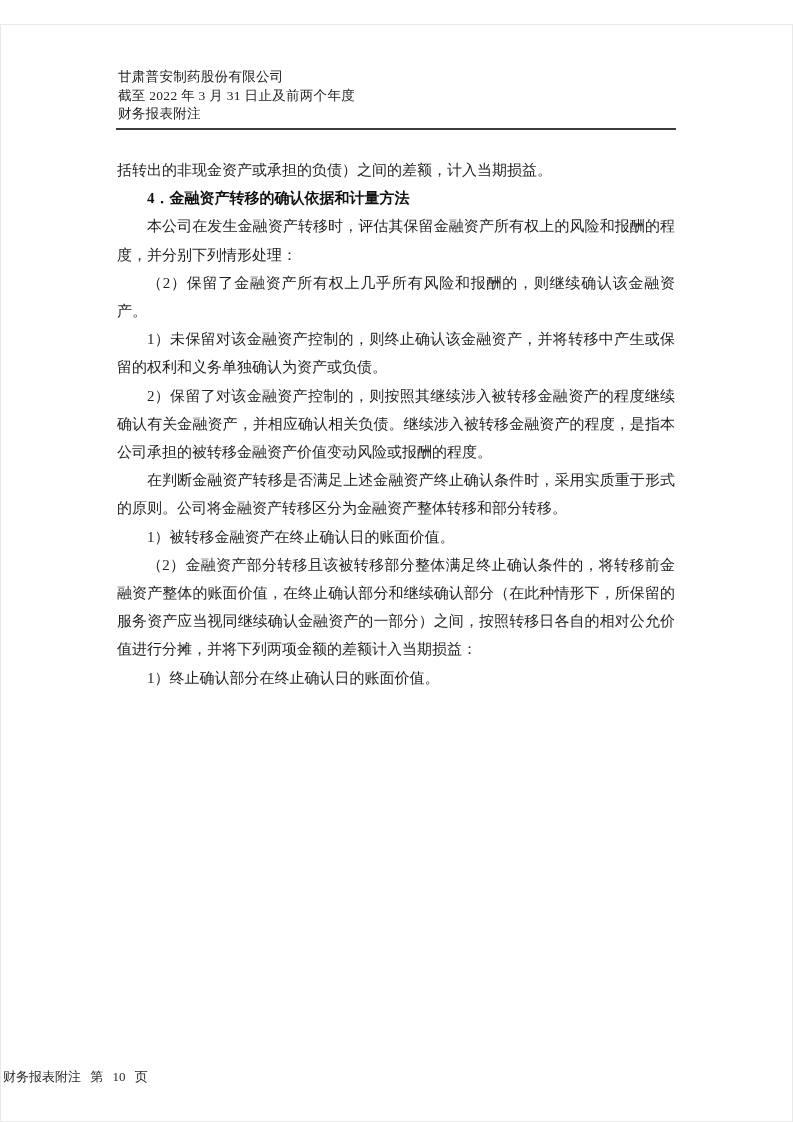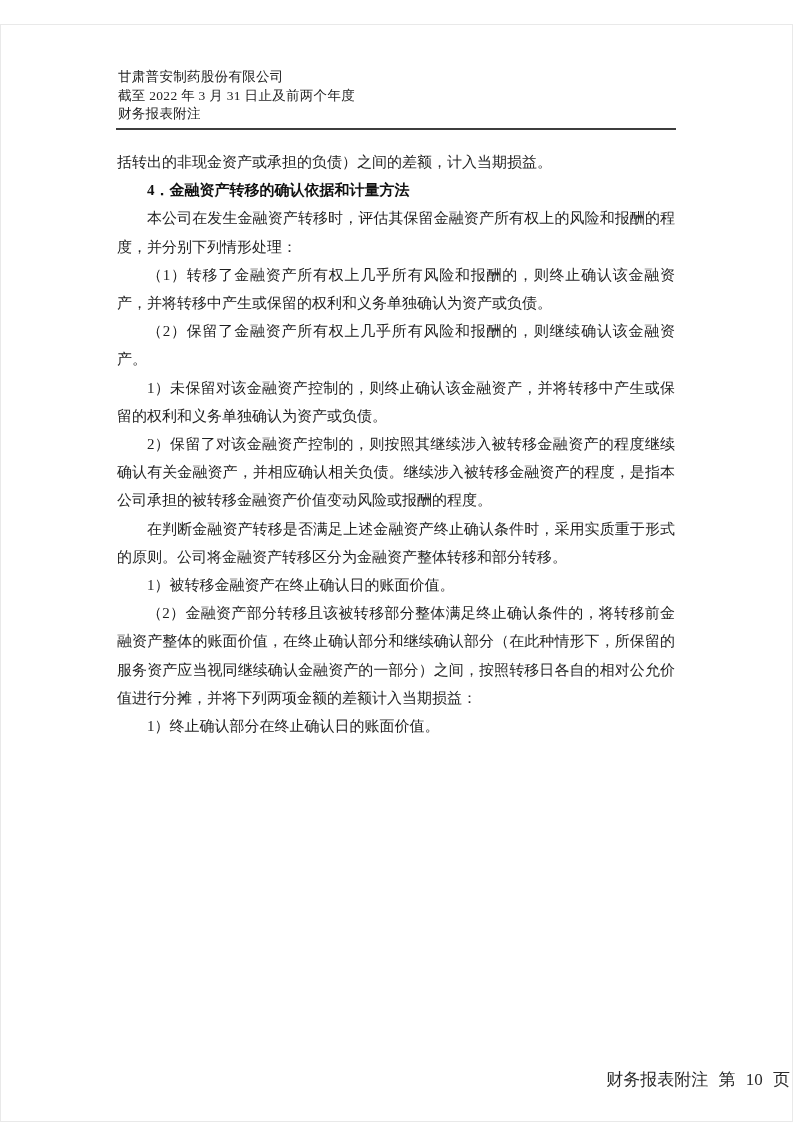--- a/index.html
+++ b/index.html
@@ -36,21 +36,21 @@
     position: absolute;
     left: 116px;
     top: 104px;
     width: 560px;
     height: 2px;
     background: #3d3d3d;
   }
   .doc-body {
     position: absolute;
     left: 117px;
-    top: 124px;
+    top: 132px;
     width: 558px;
     font-size: 15px;
     line-height: 28.2px;
     text-align: justify;
     text-justify: inter-character;
     color: #1f1f1f;
   }
   .para {
     margin: 0;
     padding: 0;
@@ -66,24 +66,23 @@
     font-weight: bold;
     color: #111111;
     text-indent: 2em;
     line-height: 28.2px;
   }
   .doc-footer {
     position: absolute;
     left: 0;
     right: 0;
     top: 1044px;
-    text-align: right;
-    font-size: 17px;
+    text-align: left;
+    font-size: 13px;
     color: #2a2a2a;
-    padding-left: 26px;
   }
   .doc-footer span {
     margin: 0 3px;
   }
 </style>
 </head>
 <body>
 
 <div class="page">
 
@@ -92,21 +91,20 @@
     <div>截至 2022 年 3 月 31 日止及前两个年度</div>
     <div>财务报表附注</div>
   </header>
 
   <div class="header-rule"></div>
 
   <main class="doc-body">
     <p class="para noindent">括转出的非现金资产或承担的负债）之间的差额，计入当期损益。</p>
     <h2 class="heading">4．金融资产转移的确认依据和计量方法</h2>
     <p class="para">本公司在发生金融资产转移时，评估其保留金融资产所有权上的风险和报酬的程度，并分别下列情形处理：</p>
-    <p class="para">（1）转移了金融资产所有权上几乎所有风险和报酬的，则终止确认该金融资产，并将转移中产生或保留的权利和义务单独确认为资产或负债。</p>
     <p class="para">（2）保留了金融资产所有权上几乎所有风险和报酬的，则继续确认该金融资产。</p>
     <p class="para">1）未保留对该金融资产控制的，则终止确认该金融资产，并将转移中产生或保留的权利和义务单独确认为资产或负债。</p>
     <p class="para">2）保留了对该金融资产控制的，则按照其继续涉入被转移金融资产的程度继续确认有关金融资产，并相应确认相关负债。继续涉入被转移金融资产的程度，是指本公司承担的被转移金融资产价值变动风险或报酬的程度。</p>
     <p class="para">在判断金融资产转移是否满足上述金融资产终止确认条件时，采用实质重于形式的原则。公司将金融资产转移区分为金融资产整体转移和部分转移。</p>
     <p class="para">1）被转移金融资产在终止确认日的账面价值。</p>
     <p class="para">（2）金融资产部分转移且该被转移部分整体满足终止确认条件的，将转移前金融资产整体的账面价值，在终止确认部分和继续确认部分（在此种情形下，所保留的服务资产应当视同继续确认金融资产的一部分）之间，按照转移日各自的相对公允价值进行分摊，并将下列两项金额的差额计入当期损益：</p>
     <p class="para">1）终止确认部分在终止确认日的账面价值。</p>
   </main>
 
   <footer class="doc-footer">

